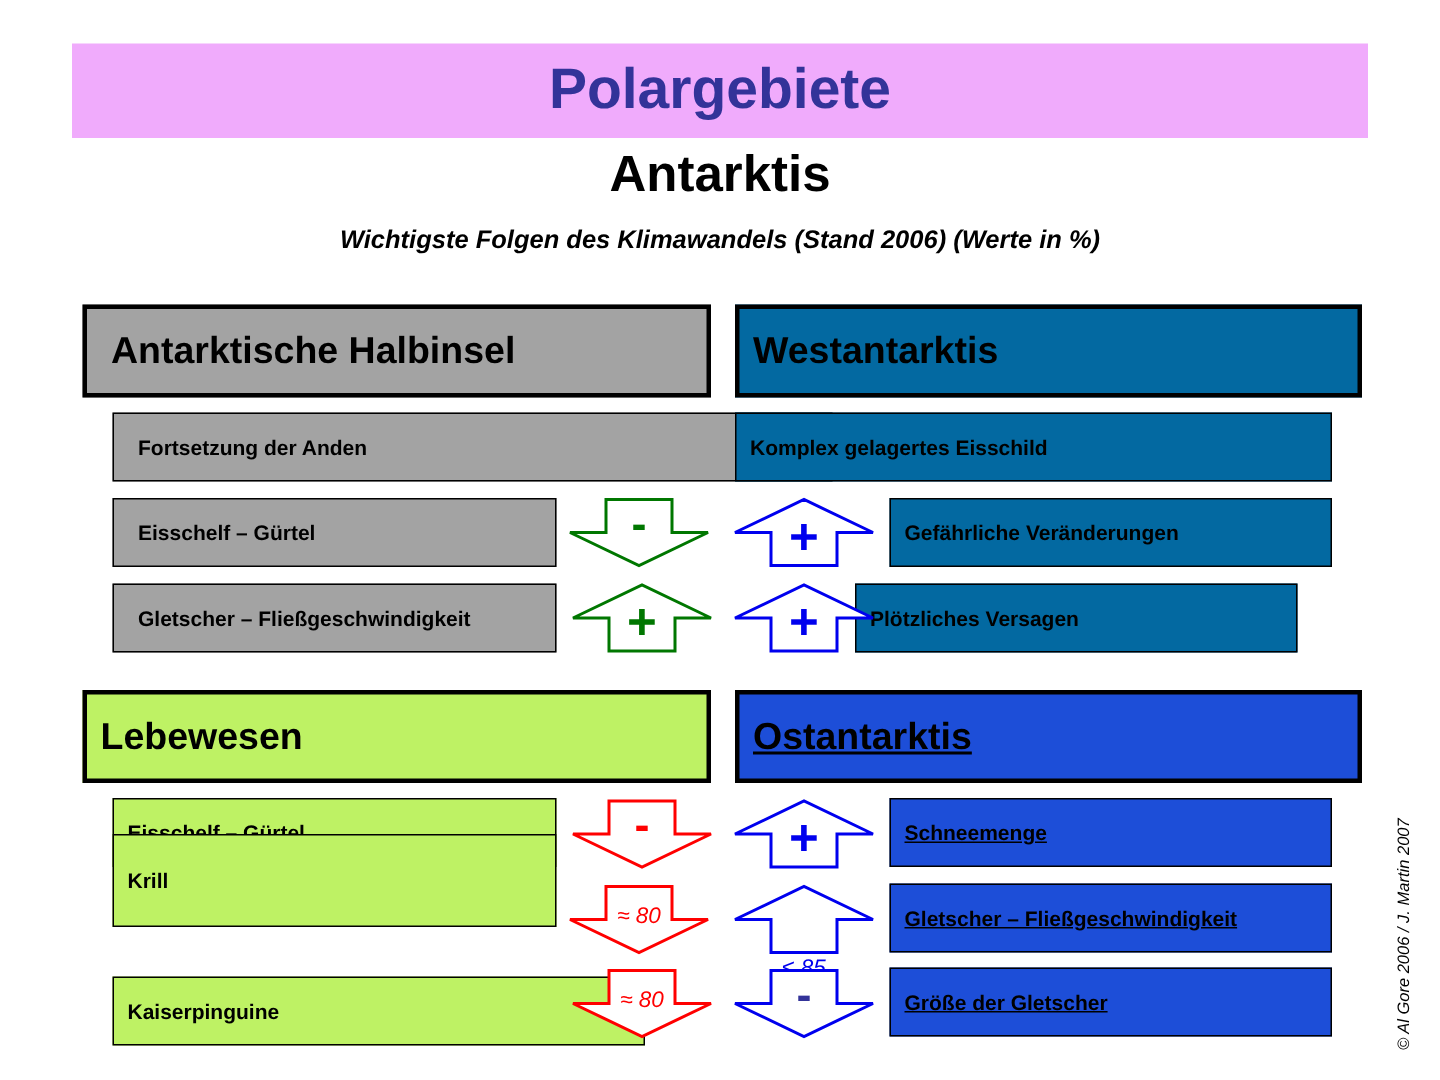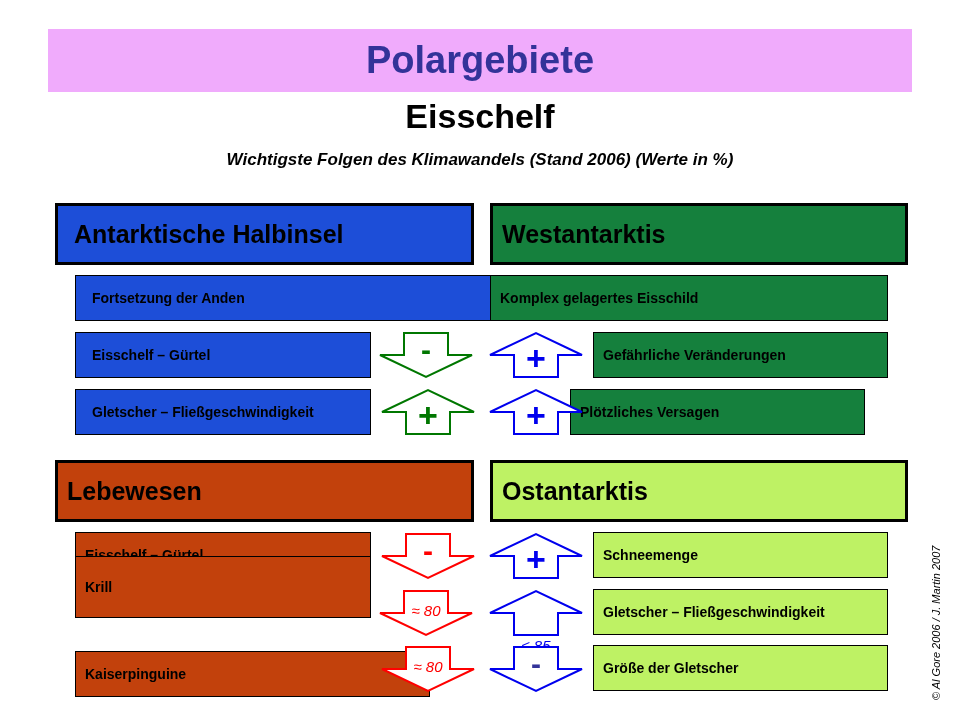--- a/index.html
+++ b/index.html
@@ -3,43 +3,43 @@
 <meta charset="utf-8">
 <style>
   html, body { margin:0; padding:0; background:#ffffff; }
   body { width:960px; height:720px; position:relative; overflow:hidden; font-family:"Liberation Sans", sans-serif; }
   .banner { position:absolute; left:48px; top:29px; width:864px; height:63px; background:#f0abfc; display:flex; align-items:center; justify-content:center; }
   .banner span { color:#333399; font-weight:bold; font-size:38px; }
   .subtitle { position:absolute; left:0; width:960px; top:97px; text-align:center; font-weight:bold; font-size:34px; color:#000; }
   .caption { position:absolute; left:0; width:960px; top:150px; text-align:center; font-weight:bold; font-size:17px; color:#000;font-style:italic; }
   .header { position:absolute; box-sizing:border-box; border:3px solid #000; display:flex; align-items:center; padding-left:9px; font-weight:bold; font-size:25px; color:#000; }
   .item { position:absolute; box-sizing:border-box; border:1px solid #000; display:flex; align-items:center; padding-left:9px; font-weight:bold; font-size:14px; color:#000; }
-  .green { background:#1d4ed8;padding-left:16px; }
-  .lblue { background:#15803d; }
-  .pink { background:#c2410c; }
-  .pblue { background:#bef264; }
+  .green { background:#a3a3a3;padding-left:16px; }
+  .lblue { background:#0369a1; }
+  .pink { background:#bef264; }
+  .pblue { background:#1d4ed8;text-decoration:underline; }
   .arrow { position:absolute; width:96px; height:48px; }
   .arrow svg { position:absolute; left:0; top:0; }
   .arrow .sym { position:absolute; left:0; width:96px; text-align:center; }
   .copyright { position:absolute; left:930px; top:700px; transform-origin:0 0; transform:rotate(-90deg); white-space:nowrap; font-size:11px; font-style:italic; color:#000; }
 </style>
 </head>
 <body>
 
 <svg width="0" height="0" style="position:absolute">
   <defs>
     <polygon id="downArrow" points="26,2 70,2 70,24 94,24 48,46 2,24 26,24"></polygon>
     <polygon id="upArrow" points="26,46 70,46 70,24 94,24 48,2 2,24 26,24"></polygon>
   </defs>
 </svg>
 
 <div class="banner">
   <span>Polargebiete</span>
 </div>
-<div class="subtitle">Eisschelf</div>
+<div class="subtitle">Antarktis</div>
 <div class="caption">Wichtigste Folgen des Klimawandels (Stand 2006) (Werte in %)</div>
 
 <div class="header green" style="left:55px;top:203px;width:419px;height:62px;">Antarktische Halbinsel</div>
 <div class="item green" style="left:75px;top:275px;width:480px;height:46px;">Fortsetzung der Anden</div>
 <div class="item green" style="left:75px;top:332px;width:296px;height:46px;">Eisschelf – Gürtel</div>
 <div class="item green" style="left:75px;top:389px;width:296px;height:46px;">Gletscher – Fließgeschwindigkeit</div>
 
 <div class="arrow" style="left:378px;top:331px;">
   <svg width="96" height="48">
       <use href="#downArrow" fill="#ffffff" stroke="#007700" stroke-width="2"></use>

